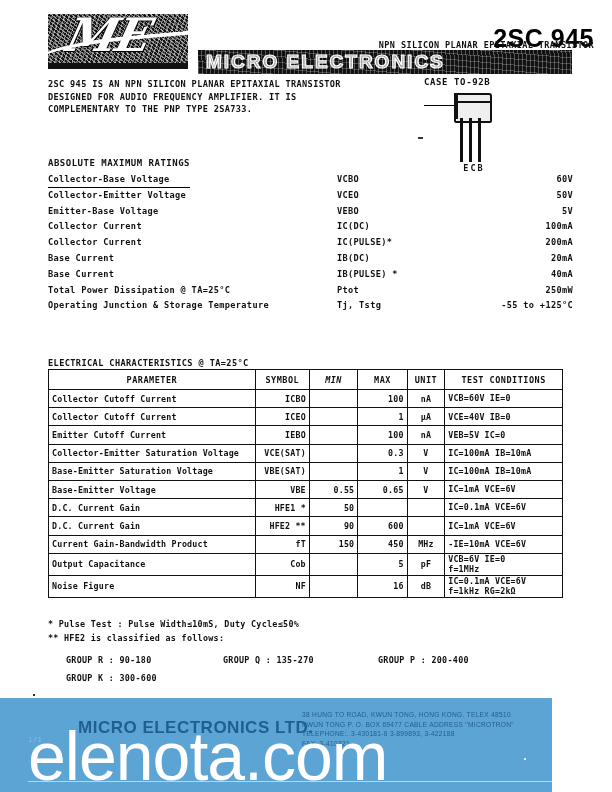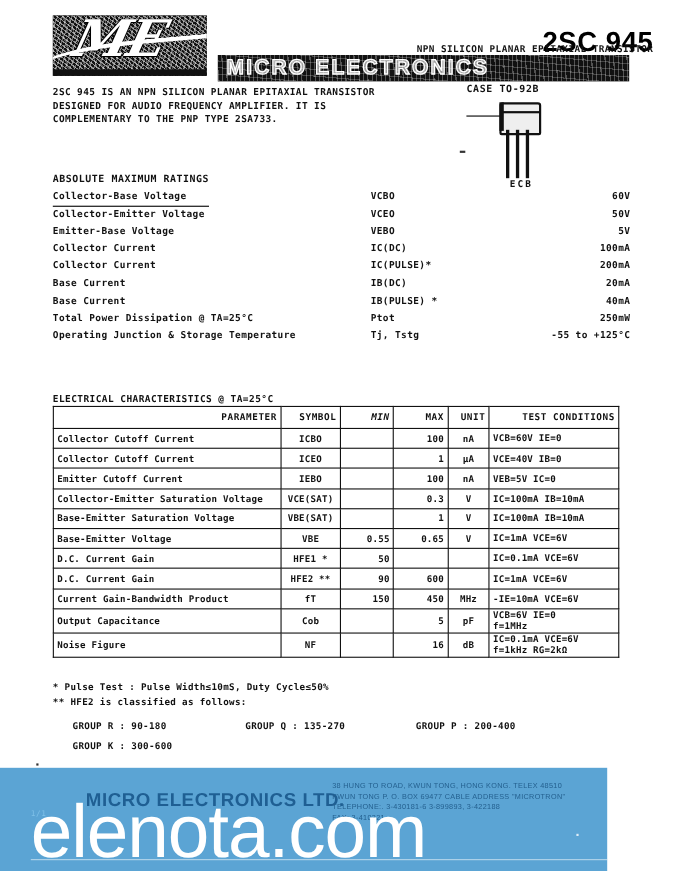--- a/index.html
+++ b/index.html
@@ -126,23 +126,23 @@
     font-size:8.6px;font-weight:bold;letter-spacing:.4px;
   }
   .ec-wrap{position:absolute;left:48px;top:369px;width:515px;}
   table.ec{
     width:515px;border-collapse:collapse;
     font-size:8.3px;font-weight:bold;letter-spacing:.2px;
   }
   table.ec th, table.ec td{
     border:1.3px solid #111;padding:0 3px;height:17.2px;vertical-align:middle;
   }
-  table.ec th{text-align:right;letter-spacing:.5px;font-size:8.5px;height:19px;}
+  table.ec th{text-align:center;letter-spacing:.5px;font-size:8.5px;height:19px;}
   .c-param{width:224px;text-align:left;}
-  .c-sym{width:48px;text-align:center;}
+  .c-sym{width:48px;text-align:right;}
   .c-min{width:45px;text-align:right;padding-right:6px;}
   .c-max{width:46px;text-align:right;padding-right:6px;}
   .c-unit{width:32px;text-align:center;}
   .c-cond{width:120px;text-align:left;}
   th.c-min{text-align:left;padding-left:5px;font-style:italic;}
   th.c-max{text-align:right;padding-right:5px;}
   .cond2{display:block;line-height:10.5px;}
   td.tall{height:28px;}
   td.taller{height:34px;}
 

